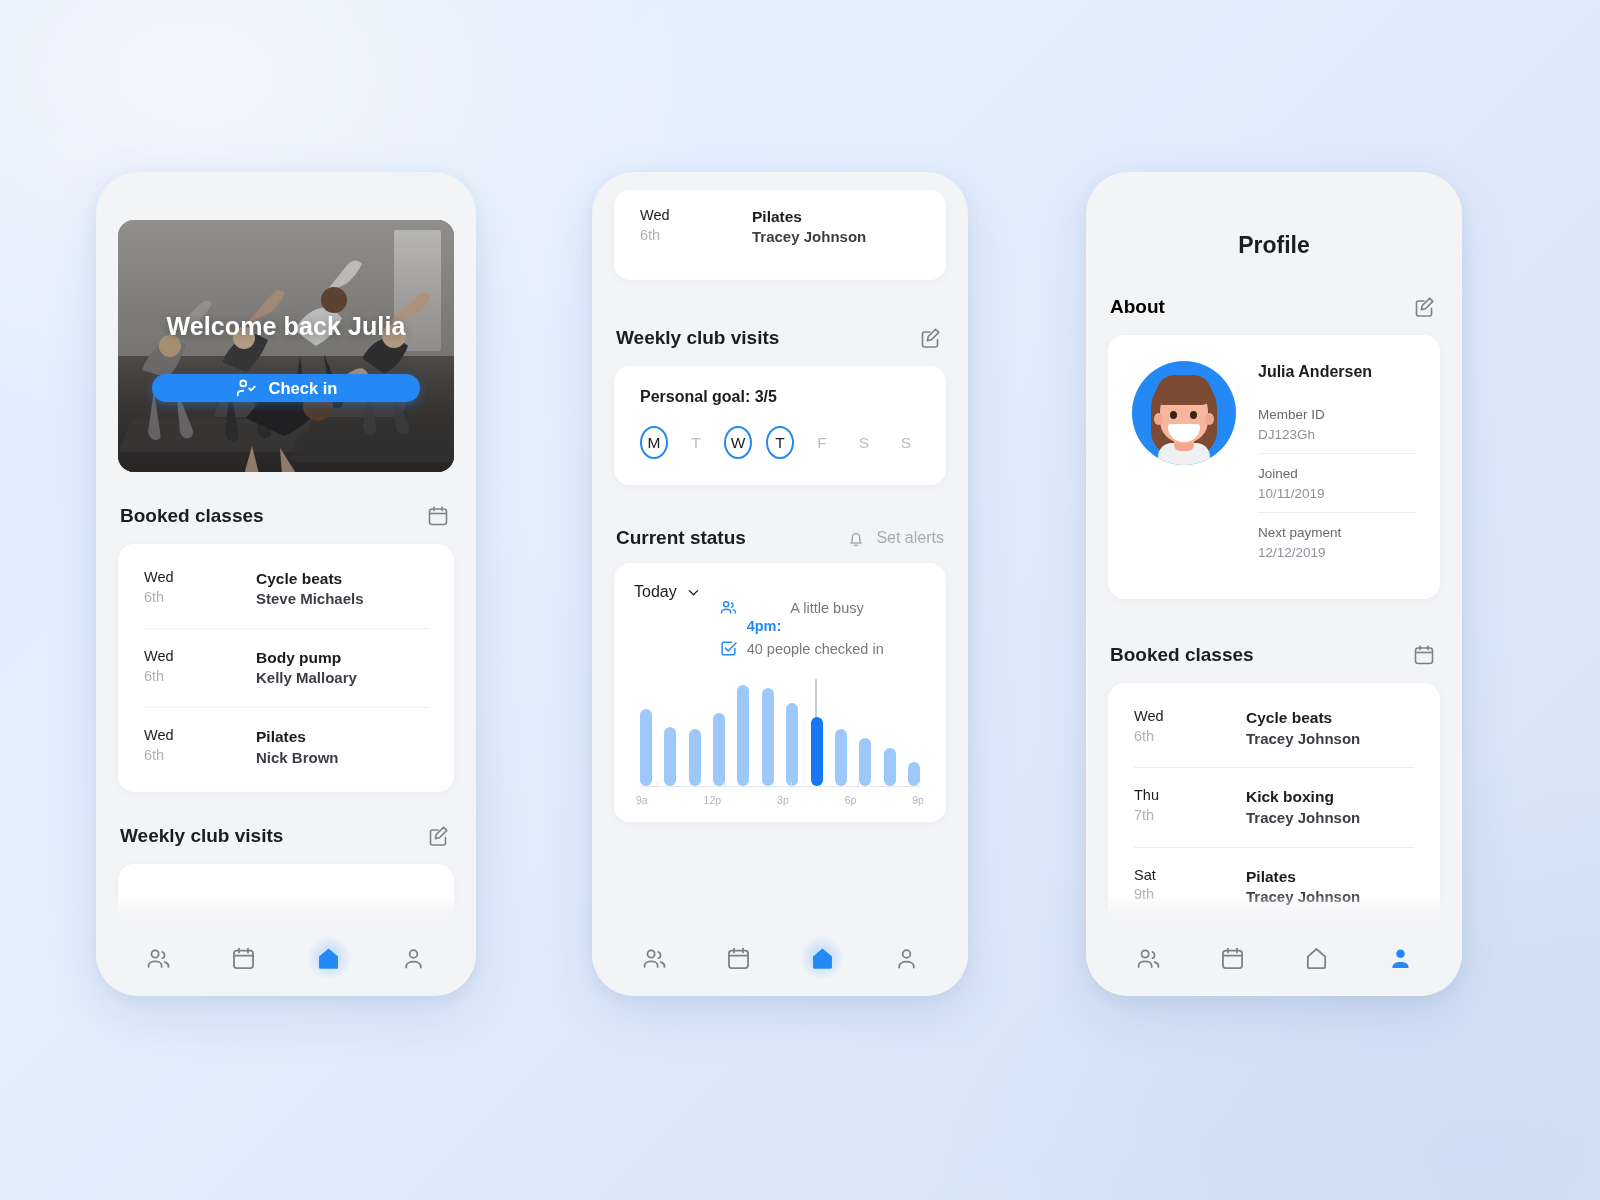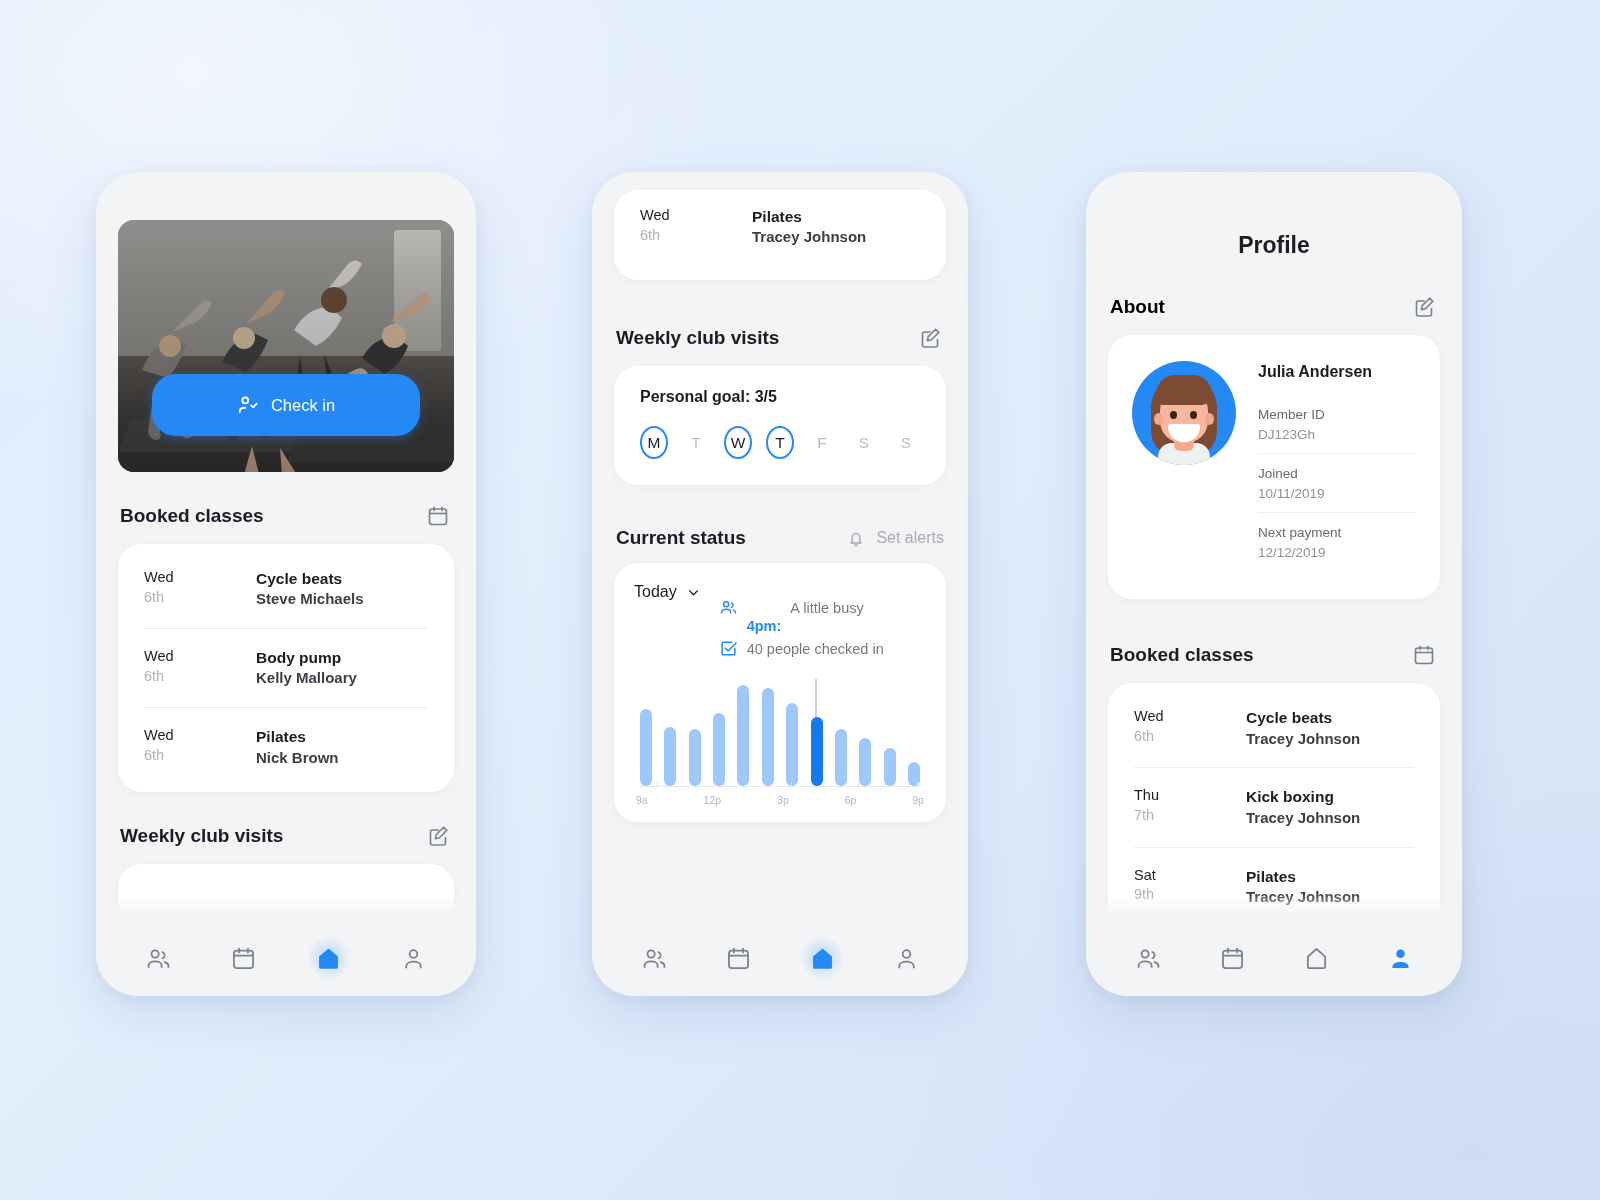--- a/index.html
+++ b/index.html
@@ -66,39 +66,39 @@
     position: absolute; inset: 0;
     background: linear-gradient(180deg, rgba(40,40,42,0.18) 0%, rgba(40,40,42,0.30) 55%, rgba(30,30,32,0.42) 100%);
   }
   .hero-title {
     position: absolute; left: 0; right: 0; top: 92px;
     text-align: center; color: #fff; font-size: 25px; font-weight: bold;
     letter-spacing: 0.1px; text-shadow: 0 1px 8px rgba(0,0,0,0.30);
   }
   .checkin-btn {
     position: absolute; left: 34px; right: 34px; top: 154px;
-    height: 62px; border-radius: 24px;
+    height: 28px; border-radius: 24px;
     background: #2589f5; color: #fff; border: none;
     display: flex; align-items: center; justify-content: center; gap: 12px;
-    font-size: 16.5px; font-weight: normal; cursor: pointer;
+    font-size: 16.5px; font-weight: bold; cursor: pointer;
     font-family: "Liberation Sans", sans-serif;
     box-shadow: 0 3px 10px rgba(37,137,245,0.35);
   }
 
   
   .section-head {
     display: flex; align-items: center; justify-content: space-between;
     margin: 30px 2px 14px 2px;
   }
   .section-head h2 { font-size: 19px; font-weight: bold; color: #1b1d21; }
   .icon-btn { background: none; border: none; padding: 2px; cursor: pointer; line-height: 0; }
 
   
   .card {
-    background: #fff; border-radius: 24px;
+    background: #fff; border-radius: 16px;
     box-shadow: 0 2px 8px rgba(100,120,150,0.06);
   }
   .class-list { padding: 6px 26px 6px 26px; }
   .class-row {
     display: flex; align-items: flex-start; padding: 18px 0;
     border-bottom: 1px solid #eceef0;
   }
   .class-row:last-child { border-bottom: none; }
   .class-date { width: 112px; flex: 0 0 112px; }
   .class-date .dow { font-size: 14.5px; color: #1b1d21; line-height: 1.35; }
@@ -247,20 +247,21 @@
           <g fill="#1f1e20">
             <path d="M128 198 q28-38 66-34 l16 12 q-16 28-44 40z"></path>
             <path d="M196 174 l40-24 q10-5 14 4 -9 10-22 16z" fill="#e4b89a"></path>
             <circle cx="200" cy="186" r="15" fill="#6b4a33"></circle>
             <path d="M134 226 l6 24 q2 7-5 8 -6 0-8-7z" fill="#e4b89a"></path>
             <path d="M162 228 l14 22 q4 7-2 10 -6 2-10-5z" fill="#e4b89a"></path>
           </g>
         </svg>
       </div>
       <div class="hero-overlay"></div>
+      <div class="hero-title">Welcome back Julia</div>
       <button class="checkin-btn">
         <svg width="22" height="22" viewBox="0 0 24 24" fill="none" stroke="#fff" stroke-width="2" stroke-linecap="round" stroke-linejoin="round">
           <circle cx="9" cy="7" r="3.2"></circle>
             <path d="M3 20v-1.5c0-2.2 2.7-3.5 6-3.5"></path>
             <path d="M15.5 12.5l2 2 4-4"></path>
         </svg>
         <span>Check in</span>
       </button>
     </div>
 

